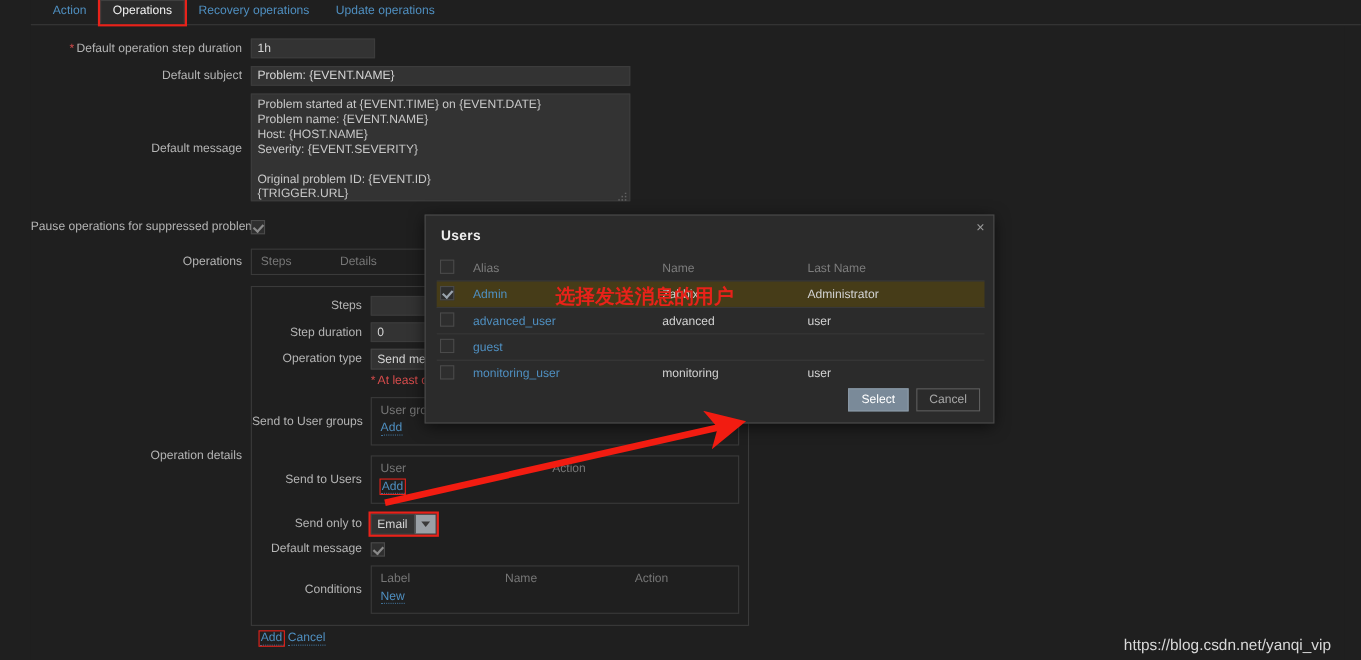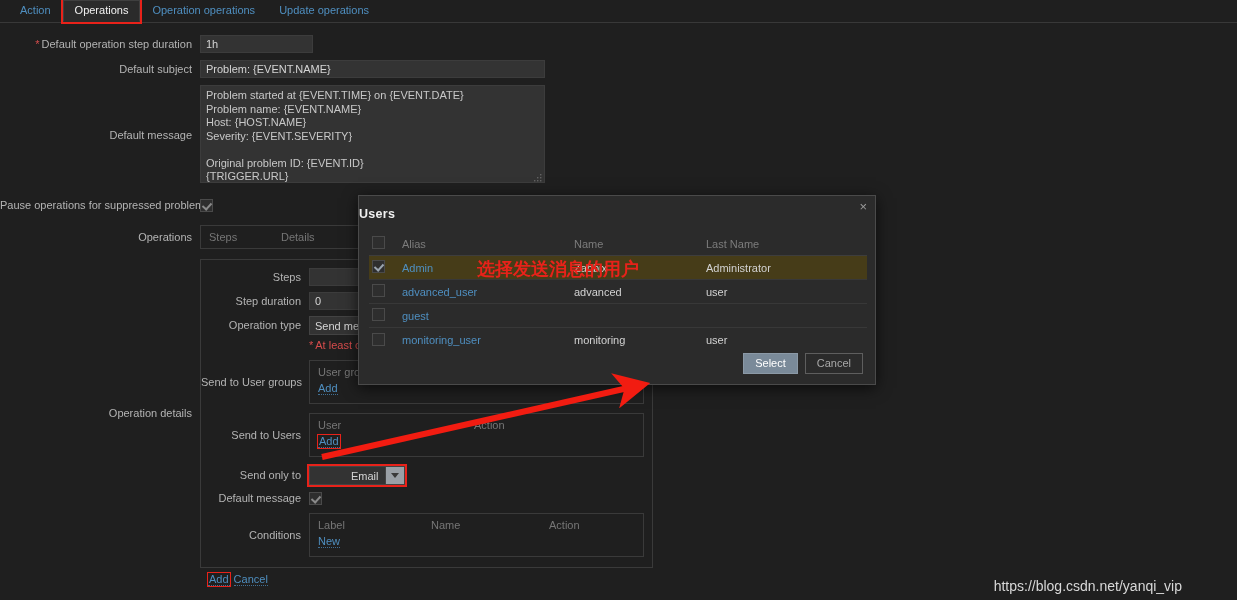--- a/index.html
+++ b/index.html
@@ -10,20 +10,21 @@
     width: 1237px; height: 600px;
     overflow: hidden;
     font-family: "Liberation Sans", "DejaVu Sans", sans-serif;
   }
   #root {
     position: relative;
     width: 1194px; height: 600px;
     background: #1f1f1f;
     color: #d5d5d5;
     font-size: 11px;
+    margin-left: 28px;
   }
 
   
   .tabbar {
     position: absolute; left: 0; top: 0;
     width: 1237px; height: 23px;
     background: #1f1f1f;
     border-bottom: 1px solid #383838;
     display: flex; align-items: center;
     padding-left: 8px;
@@ -161,37 +162,37 @@
     display: flex; align-items: center; justify-content: center;
     border-left: 1px solid #434343;
   }
   .sel .arrow i {
     display: block;
     width: 0; height: 0;
     border-left: 4px solid transparent;
     border-right: 4px solid transparent;
     border-top: 5px solid #3a3a3a;
   }
-  .sel.annot { outline: 2px solid #e8221a; padding-left: 36px; }
+  .sel.annot { outline: 2px solid #e8221a; }
 
   
   .modal {
     position: absolute;
     left: 358px; top: 195px;
     width: 518px; height: 190px;
     background: #2b2b2b;
     border: 1px solid #4a4a4a;
     box-shadow: 0 3px 14px rgba(0,0,0,.65);
     z-index: 40;
   }
   .modal-title {
     color: #f0f0f0;
     font-size: 12.5px;
     font-weight: bold;
-    padding: 11px 0 0 0;
+    padding: 11px 0 0 14px;
     letter-spacing: .3px;
   }
   .modal-close {
     position: absolute;
     right: 8px; top: 4px;
     color: #9b9b9b;
     font-size: 13px;
     cursor: pointer;
     line-height: 13px;
   }
@@ -260,21 +261,21 @@
   }
 </style>
 </head>
 <body>
 
 <div id="root">
 
   <div class="tabbar">
     <div class="tab">Action</div>
     <div class="tab active annot">Operations</div>
-    <div class="tab">Operation operations</div>
+    <div class="tab">Recovery operations</div>
     <div class="tab">Update operations</div>
   </div>
 
   <div class="form">
 
     <div class="row" style="margin-top:12px;">
       <div class="lbl">
         <span class="req">*</span><span>Default operation step duration</span>
       </div>
       <input class="input" style="width: 113px;" value="1h">

